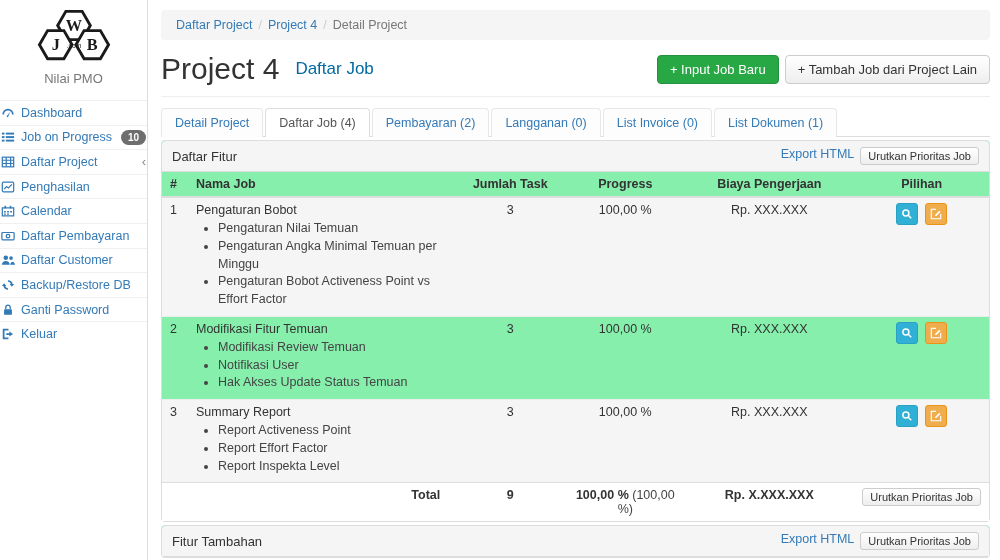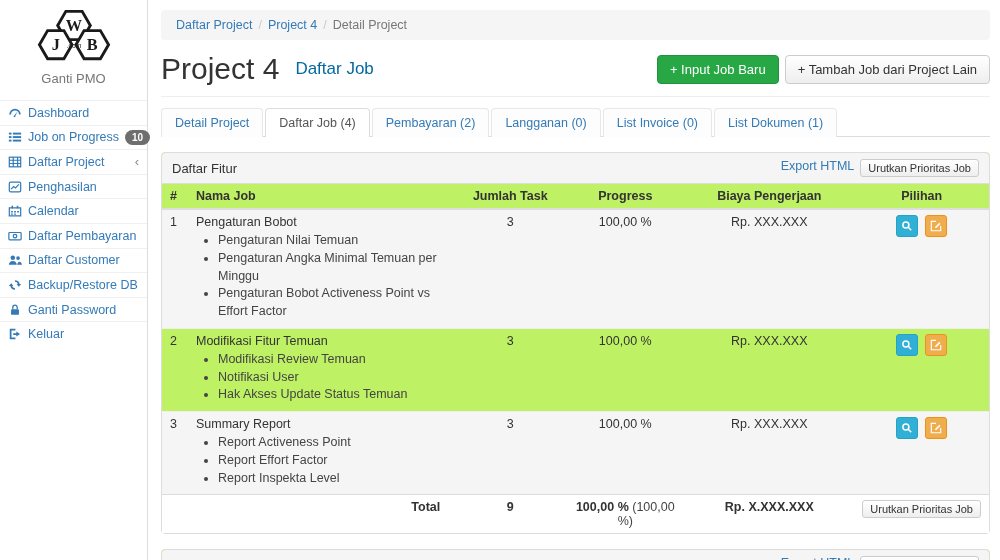--- a/index.html
+++ b/index.html
@@ -4,21 +4,21 @@
 <style>
   * { box-sizing: border-box; margin: 0; padding: 0; }
   html,body { width:1000px; height:560px; overflow:hidden; background:#fff;
     font-family:"Liberation Sans", sans-serif; font-size:13px; color:#333; }
 
   
   .sidebar { position:absolute; left:0; top:0; width:148px; height:560px;
     background:#fff; border-right:1px solid #ddd; }
   .logo-box { text-align:center; padding:8px 0 6px; }
   .brand-name { color:#777; font-size:13px; margin-top:2px; padding-bottom:8px; }
-  .nav-item { display:flex; align-items:center; gap:6px; padding:5px 8px;
+  .nav-item { display:flex; align-items:center; gap:6px; padding:5px 1px;
     border-top:1px solid #f0f0f0; color:#337ab7; cursor:pointer; height:24.6px; }
   .nav-icon { width:14px; height:14px; flex:0 0 14px; color:#337ab7; display:inline-flex; }
   .nav-icon svg { width:14px; height:14px; }
   .nav-label { white-space:nowrap; font-size:12.5px; }
   .badge { margin-left:auto; background:#6e6e6e; color:#fff; font-size:10px;
     font-weight:bold; border-radius:9px; padding:2px 7px; }
   .chev { margin-left:auto; color:#888; font-size:13px; }
 
   
   .main { position:absolute; left:149px; top:0; right:0; bottom:0; padding:10px 10px 0 12px; }
@@ -37,21 +37,21 @@
   .btn-success { background:#28a745; border-color:#23923d; color:#fff; }
   .btn-default { background:#f5f5f5; border-color:#ccc; color:#333;
     background:linear-gradient(#fff,#eee); }
 
   .tabs { display:flex; gap:2px; border-bottom:1px solid #ddd; margin-top:10px; padding-left:0; }
   .tab { padding:7px 13px; font-size:12.5px; color:#337ab7; cursor:pointer;
     border:1px solid #e7e7e7; border-bottom:none; border-radius:4px 4px 0 0;
     background:#fdfdfd; margin-bottom:0; position:relative; top:1px; }
   .tab.active { background:#fff; border-color:#ddd; color:#555; }
 
-  .panel { border:1px solid #ddd; border-radius:4px; margin-top:15px; background:#bef264; }
+  .panel { border:1px solid #ddd; border-radius:4px; margin-top:3px; background:#86efac; }
   .panel-heading { background:#f5f5f5; border-bottom:1px solid #ddd; border-radius:4px 4px 0 0;
     padding:6px 10px; display:flex; align-items:center; }
   .panel-title { font-size:13px; color:#333; }
   .panel-tools { margin-left:auto; display:flex; align-items:flex-start; gap:6px; }
   .export-link { color:#337ab7; font-size:12.5px; text-decoration:none; cursor:pointer; }
   .btn-xs-default { font-size:11px; padding:2px 7px; border:1px solid #ccc; border-radius:3px;
     background:linear-gradient(#fff,#eee); color:#333; cursor:pointer; white-space:nowrap; }
 
   table { width:100%; border-collapse:collapse; font-size:12.5px; }
   th { text-align:left; font-weight:bold; color:#333; padding:5px 8px;
@@ -85,21 +85,21 @@
       <g fill="#fff" stroke="#1a1a1a" stroke-width="3">
         <polygon points="33,18 41.5,3.3 58.5,3.3 67,18 58.5,32.7 41.5,32.7"></polygon>
         <polygon points="14,38 22.5,23.3 39.5,23.3 48,38 39.5,52.7 22.5,52.7"></polygon>
         <polygon points="52,38 60.5,23.3 77.5,23.3 86,38 77.5,52.7 60.5,52.7"></polygon>
       </g>
       <text x="50" y="24" text-anchor="middle" font-size="17" font-weight="bold" fill="#1a1a1a" font-family="Liberation Serif, serif">W</text>
       <text x="31" y="44" text-anchor="middle" font-size="17" font-weight="bold" fill="#1a1a1a" font-family="Liberation Serif, serif">J</text>
       <text x="69" y="44" text-anchor="middle" font-size="17" font-weight="bold" fill="#1a1a1a" font-family="Liberation Serif, serif">B</text>
       <text x="50" y="41" text-anchor="middle" font-size="7" fill="#1a1a1a">.com</text>
     </svg>
-    <div class="brand-name">Ganti PMO</div>
+    <div class="brand-name">Nilai PMO</div>
   </div>
 
   <div class="nav-item">
     <span class="nav-icon">
         <svg viewBox="0 0 16 16" fill="currentColor">
           <path d="M8 3a6.5 6.5 0 0 0-6.5 6.8l2-.1A4.5 4.5 0 0 1 8 5a4.5 4.5 0 0 1 4.5 4.7l2 .1A6.5 6.5 0 0 0 8 3z"></path>
           <path d="M7.2 10.8 11 6l-2.6 5.4a1 1 0 1 1-1.2-.6z"></path>
         </svg>
       </span>
     <span class="nav-label">Dashboard</span>

